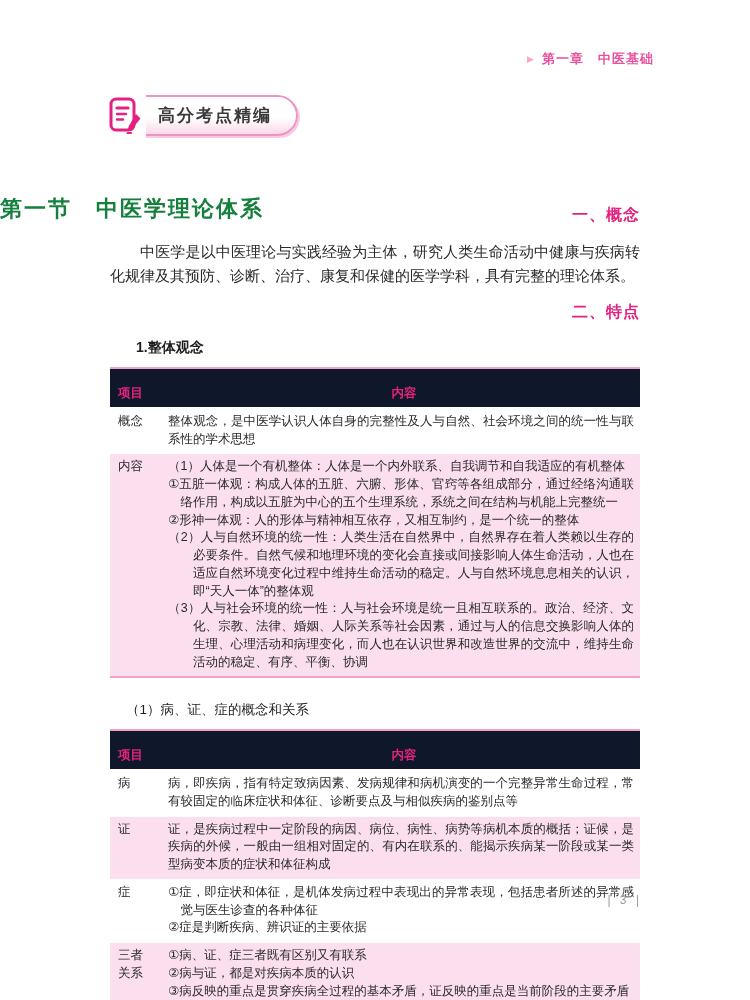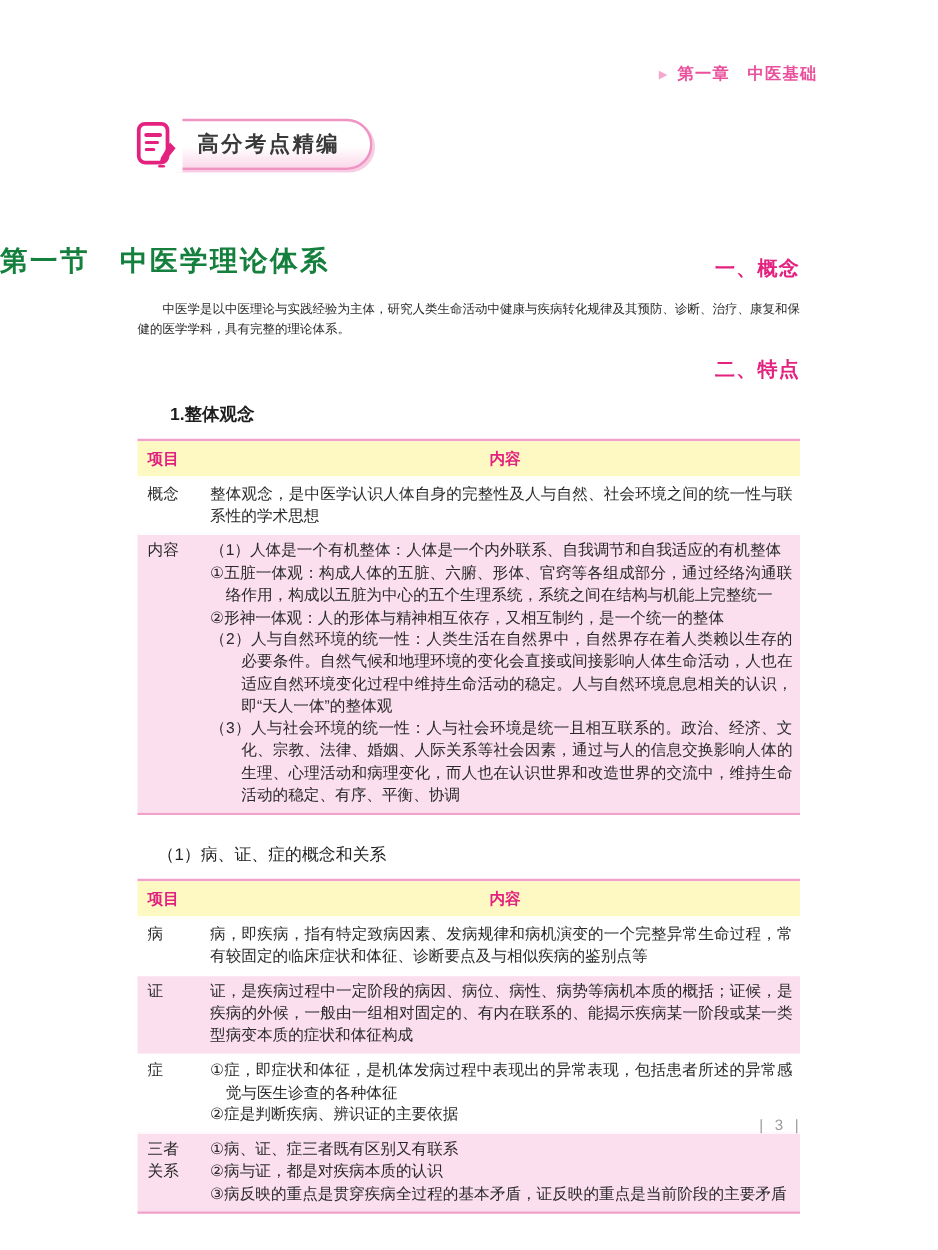--- a/index.html
+++ b/index.html
@@ -54,43 +54,43 @@
   }
 
   .content { position: absolute; top: 205px; left: 110px; width: 530px; }
 
   .h-pink {
     color: #e3217f; font-size: 16px; font-weight: 700;
     margin-left: 26px; letter-spacing: 1px; text-align: right;
   }
   .body-para {
     margin-top: 14px;
-    font-size: 10px; line-height: 1.6; text-indent: 2em;
+    font-size: 15px; line-height: 1.6; text-indent: 2em;
     text-align: justify;
   }
   .h2-black {
     margin-top: 16px; margin-left: 26px;
     font-size: 14px; font-weight: 700; color: #1e1e1e;
   }
   .sub-item {
     margin-top: 9px; margin-left: 16px;
     font-size: 13.5px; color: #1e1e1e;
   }
 
   
   .tbl {
     margin-top: 10px;
     border-top: 2px solid #f2a2ca;
     border-bottom: 2px solid #f2a2ca;
     font-size: 12.5px; line-height: 1.42;
   }
   .tbl-head {
     display: flex;
-    background: #fef9c3; color: #e3217f; font-weight: 700;
-    padding: 6px 0 4px 8px;
+    background: #0f172a; color: #e3217f; font-weight: 700;
+    padding: 16px 0 4px 8px;
     border-bottom: 2px solid #ffffff;
   }
   .tbl-row { display: flex; padding: 4px 6px 5px 8px; }
   .tbl-row.alt { background: #fbdfee; }
   .tbl-row + .tbl-row { border-top: 1px solid #ffffff; }
   .c1 { width: 36px; flex: 0 0 36px; margin-right: 14px; }
   .c2 { flex: 1; text-align: justify; }
   .c2.center { text-align: center; }
   .pp { }
   .p-num  { padding-left: 2em; text-indent: -2em; }

